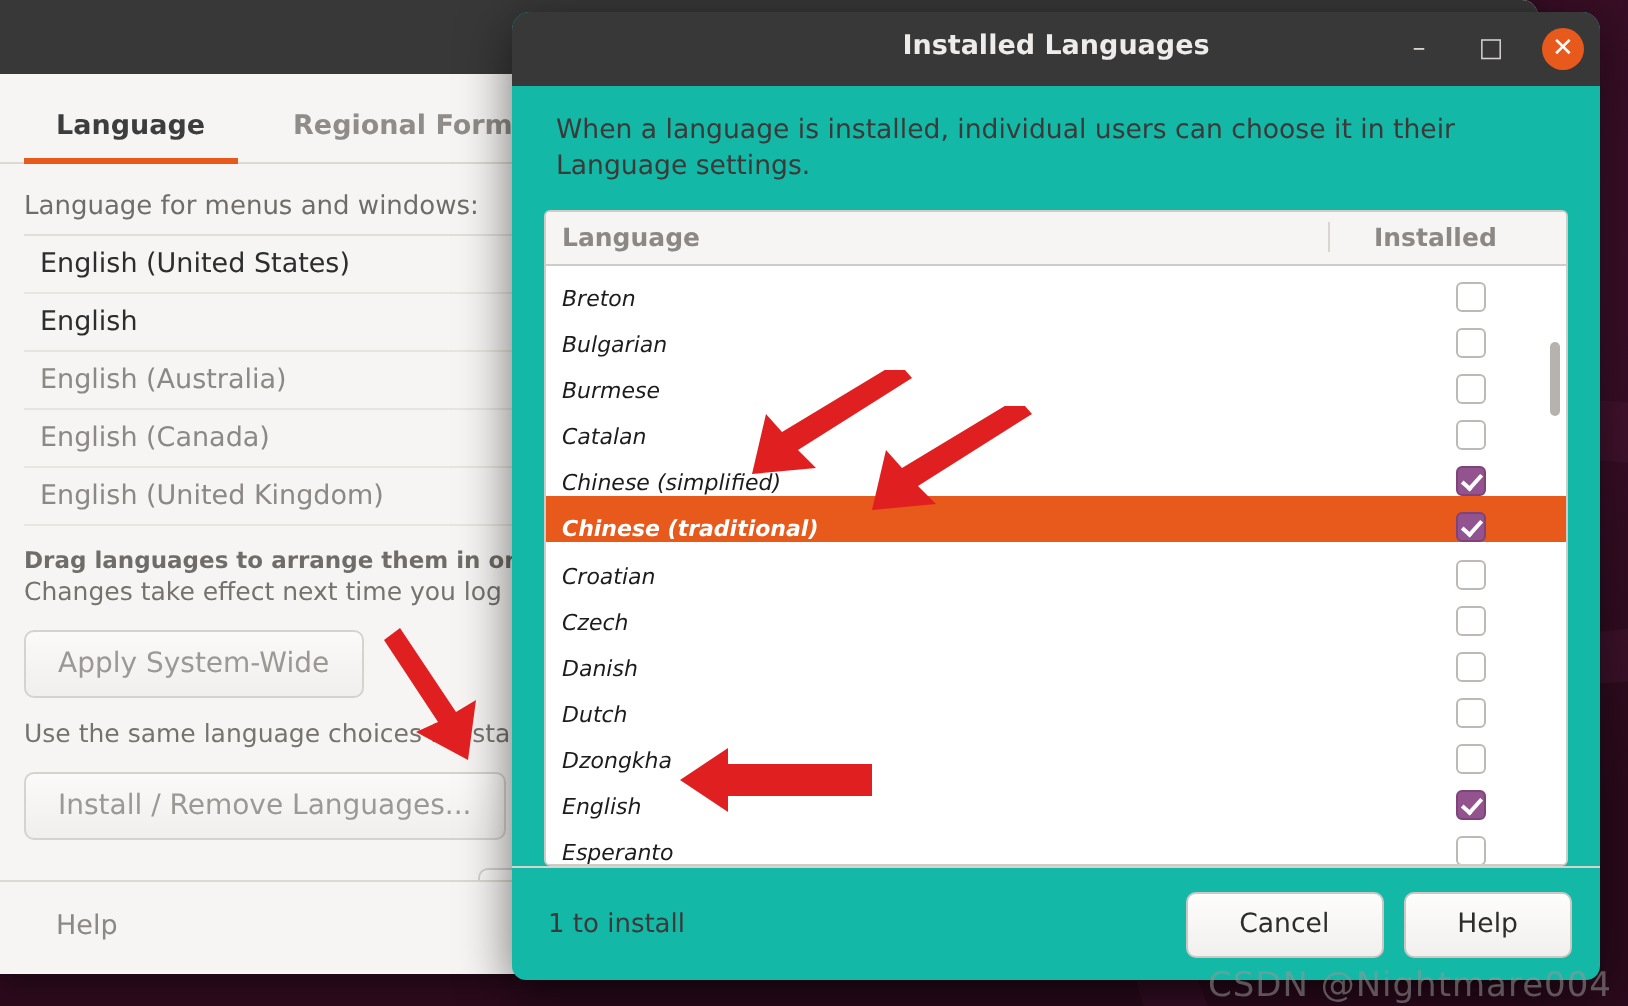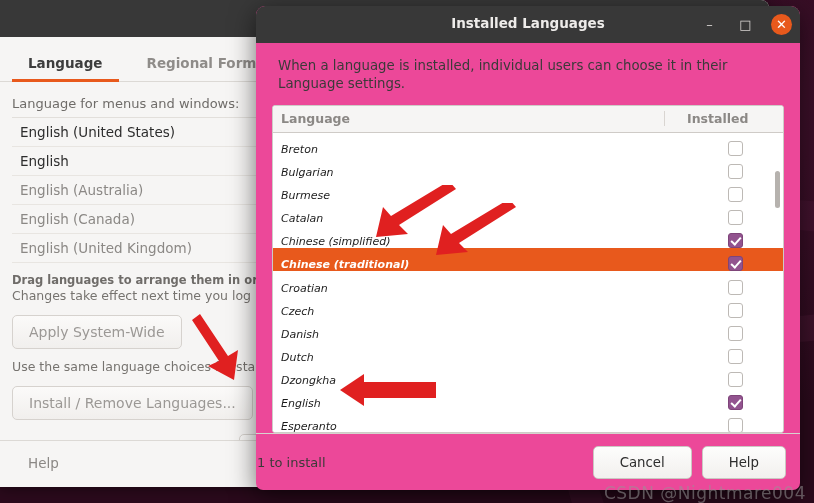--- a/index.html
+++ b/index.html
@@ -90,21 +90,21 @@
   }
   #bg-footer{
     position:absolute;left:0;right:0;bottom:0;height:46px;
     border-top:1px solid #dcd9d5;background:#f6f5f4;
   }
   #bg-help{padding:14px 0 0 28px;font-size:13.5px;color:#8b8885;}
 
   
   #dialog{
     position:absolute;left:256px;top:6px;width:544px;height:484px;
-    background:#ec4899;border-radius:9px 9px 7px 7px;
+    background:#14b8a6;border-radius:9px 9px 7px 7px;
     box-shadow:0 6px 26px rgba(0,0,0,.55);
     overflow:hidden;display:flex;flex-direction:column;
   }
   #dlg-titlebar{
     height:37px;background:#383838;position:relative;flex:none;
     border-radius:8px 8px 0 0;
   }
   #dlg-title{
     position:absolute;left:0;right:0;top:9px;text-align:center;
     color:#eeecea;font-size:13.5px;font-weight:bold;
@@ -154,21 +154,21 @@
   }
   #dlg-scrollbar{
     position:absolute;right:3px;top:2px;width:5px;height:100%;
   }
   #dlg-thumb{
     position:absolute;left:0;top:36px;width:5px;height:37px;
     background:#b6b2ae;border-radius:3px;
   }
   #dlg-footer{
     flex:none;height:56px;border-top:1px solid #d7d3cf;
-    display:flex;align-items:center;padding:0 14px 0 1px;gap:10px;
+    display:flex;align-items:center;padding:0 14px 0 18px;gap:10px;
   }
   #dlg-count{font-size:13px;color:#3b3a39;flex:1;}
   .dbtn{
     padding:8px 26px;font-size:13.3px;color:#2d2d2d;
     background:linear-gradient(#fdfdfc,#f2f0ee);
     border:1px solid #cbc7c3;border-radius:5px;
   }
 
   
   .arrow{position:absolute;pointer-events:none;}

